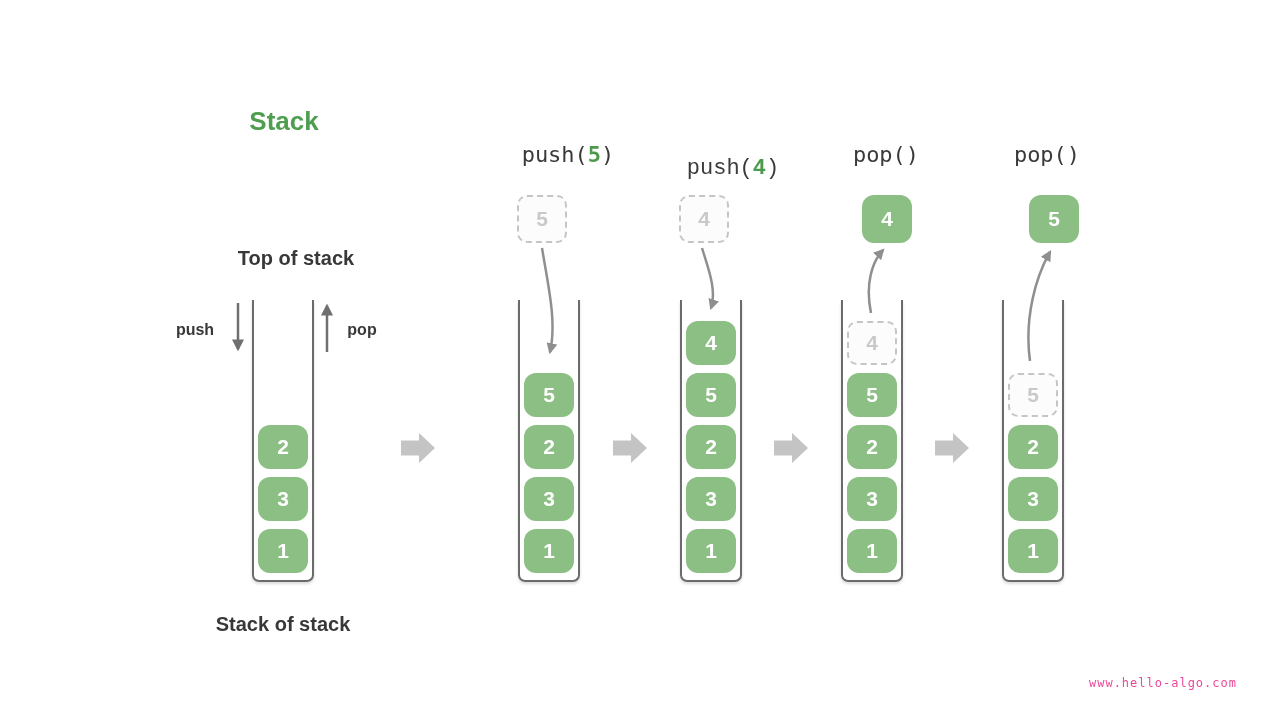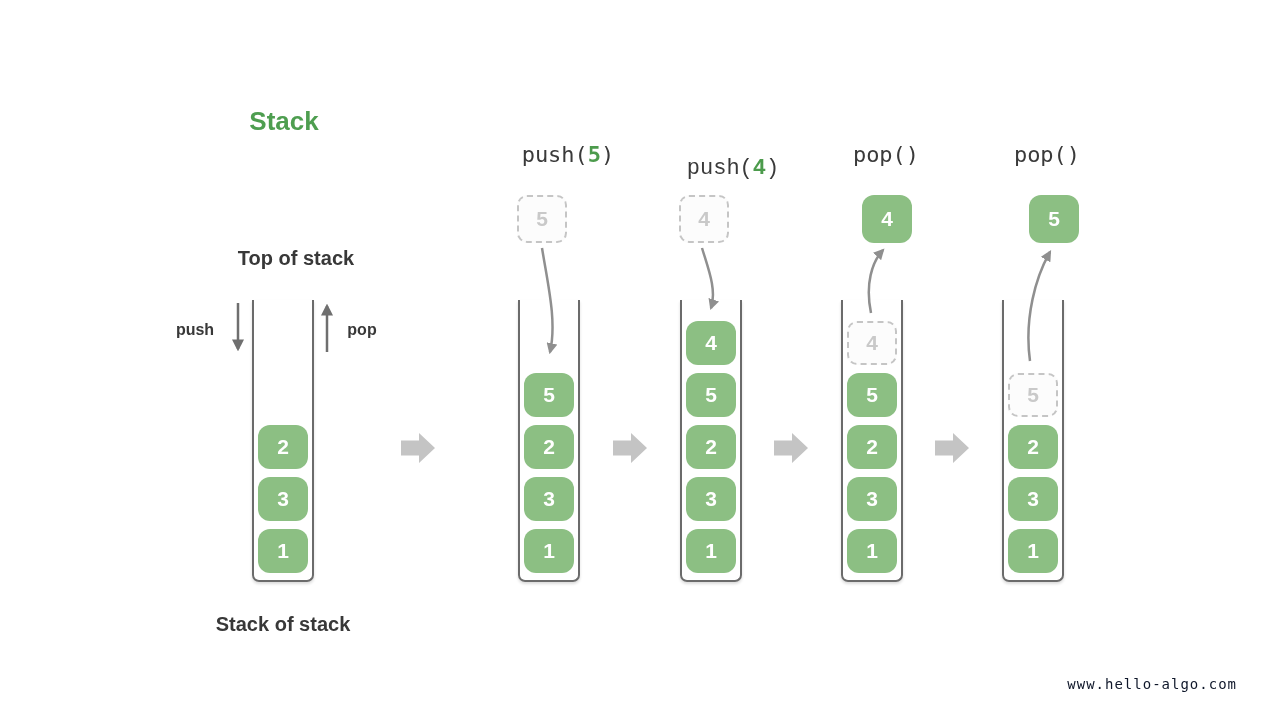--- a/index.html
+++ b/index.html
@@ -13,21 +13,21 @@
   .stack-container{position:absolute;box-sizing:border-box;border:2px solid #6b6b6b;border-top:none;
          border-radius:0 0 7px 7px;box-shadow:0 2px 3px rgba(0,0,0,0.14);background:transparent;}
   .box{position:absolute;box-sizing:border-box;border-radius:12px;
        background:var(--box-green,#8cbf83);color:#ffffff;font-weight:bold;font-size:21px;
        display:flex;align-items:center;justify-content:center;}
   .box.ghost{background:#fcfcfc;border:2px dashed #c5c5c5;color:var(--ghost-grey,#c9c9c9);border-radius:10px;}
   .op{position:absolute;transform:translateX(-50%);font-family:"DejaVu Sans Mono",monospace;
       font-size:22px;color:var(--dark-text,#3a3a3a);white-space:pre;}
   .op .arg{color:var(--arg-green,#4c9b4c);font-weight:bold;}
   .watermark{position:absolute;right:43px;top:676px;font-family:"DejaVu Sans Mono",monospace;
-      font-size:14px;color:#0f172a;letter-spacing:1px;}
+      font-size:12px;color:#ec4899;letter-spacing:1px;}
 </style>
 </head>
 <body>
 
 <div class="canvas" style="--accent-green: #4e9e50; --box-green: #8cbf83; --arg-green: #4c9b4c; --dark-text: #3a3a3a; --ghost-grey: #c9c9c9;">
 
   <svg class="overlay" width="1280" height="720">
     <defs>
       <marker id="ah" viewBox="0 0 10 10" refX="8" refY="5" markerWidth="11" markerHeight="11" markerUnits="userSpaceOnUse" orient="auto">
         <path d="M0,0 L10,5 L0,10 z" fill="#8f8f8f"></path>

